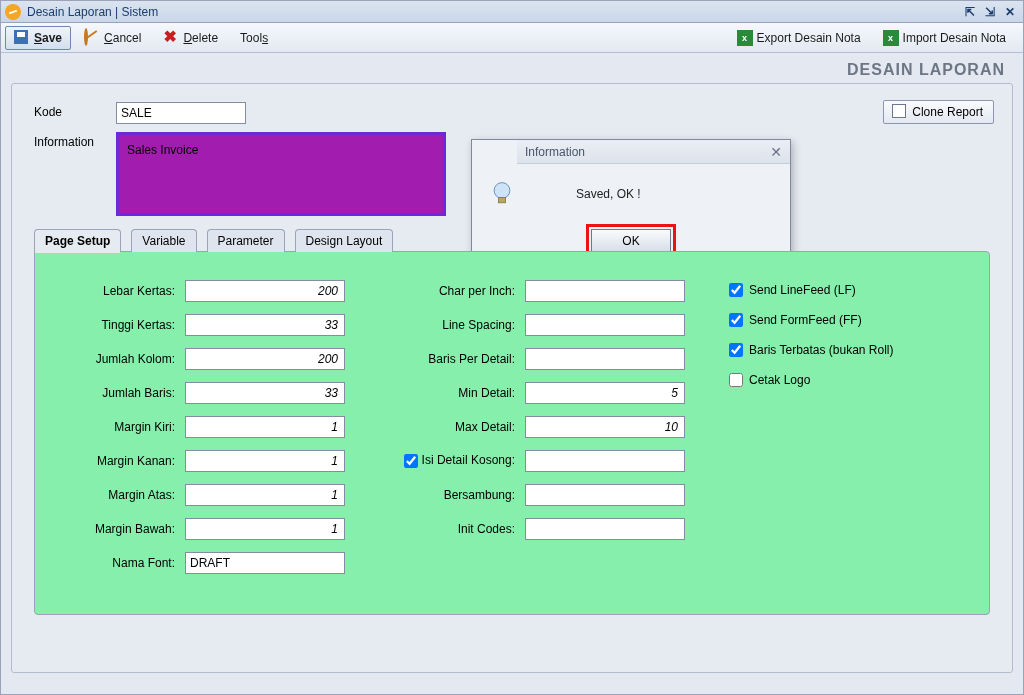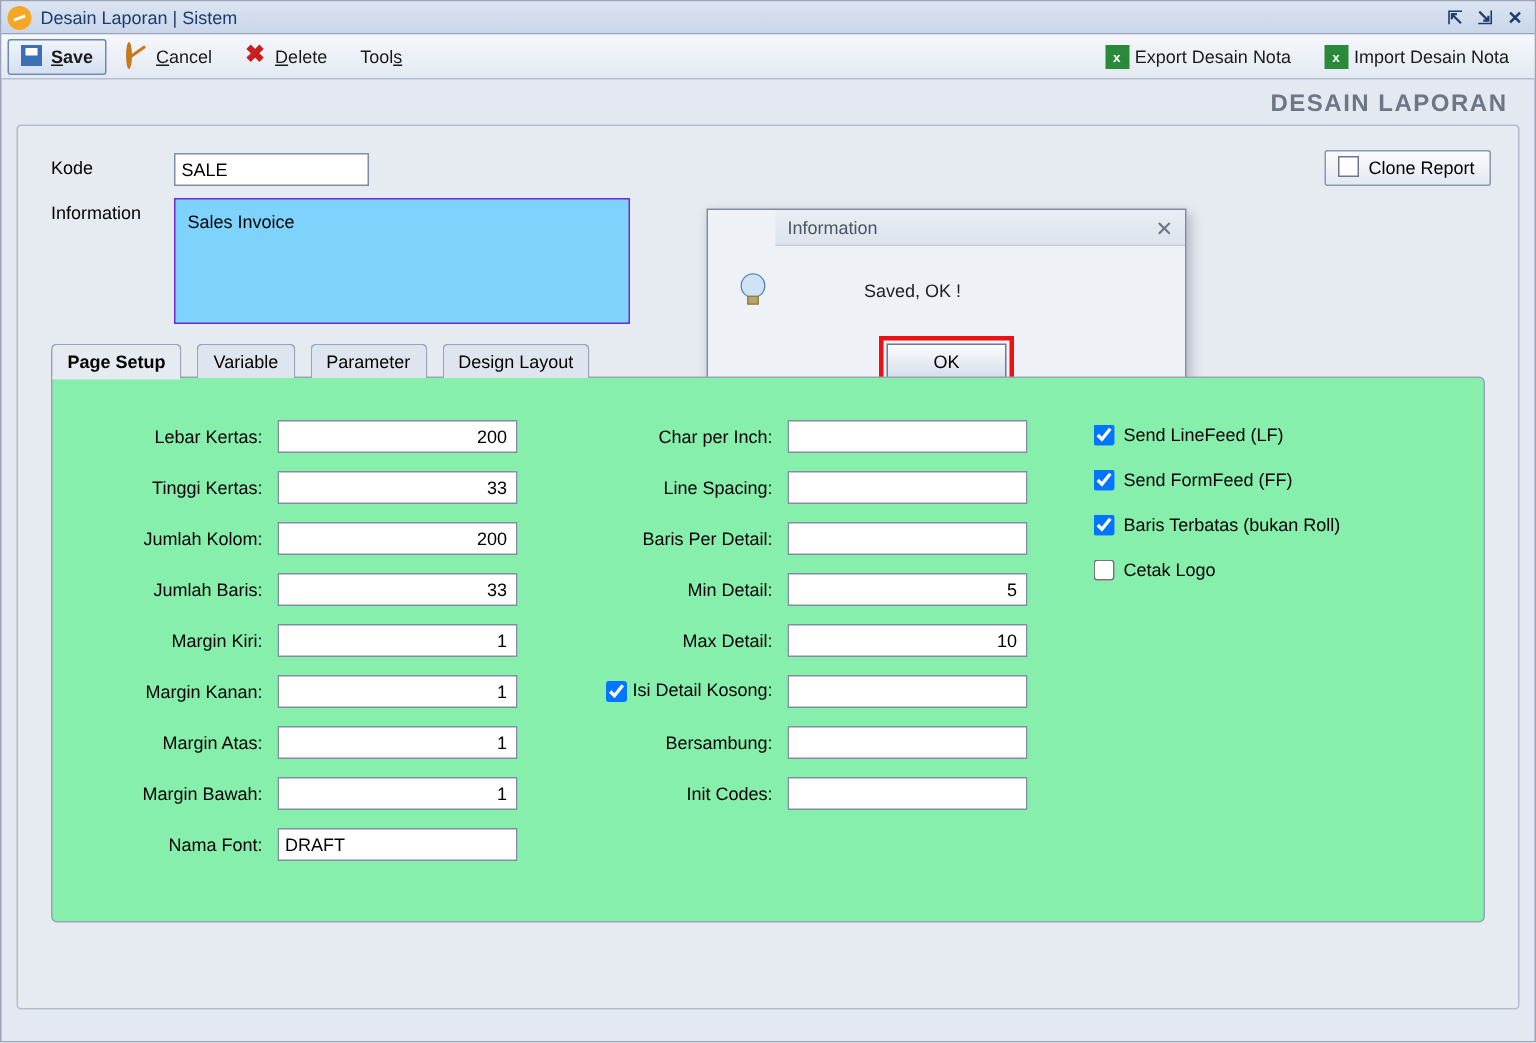--- a/index.html
+++ b/index.html
@@ -15,35 +15,35 @@
 .tbtn { display: flex; align-items: center; padding: 3px 8px; margin-right: 4px; border: 1px solid transparent; border-radius: 2px; cursor: pointer; color: #1a1a1a; }
 .tbtn .ico { width: 16px; height: 16px; margin-right: 4px; }
 .tbtn.primary { border: 1px solid #6d88b5; background: linear-gradient(#f0f4fa, #d3dff0); font-weight: bold; }
 .tbtn .ul { text-decoration: underline; }
 .right { margin-left: auto; display: flex; }
 .heading { text-align: right; padding: 8px 18px 4px; color: #6d7684; font-weight: bold; font-size: 16px; letter-spacing: 1px; }
 .panel { margin: 0 10px 10px; border: 1px solid #b3bccc; background: #e6ebf2; padding: 18px 22px; border-radius: 3px; position: relative; height: 590px; }
 .row { display: flex; align-items: flex-start; margin-bottom: 8px; }
 .row .lbl { width: 82px; text-align: left; padding-top: 3px; }
 .text-input { border: 1px solid #828da3; height: 22px; padding: 2px 4px; background: #fff; }
-.textarea { border: 1px solid #6d28d9; background: #7dd3fc; padding: 8px; width: 304px; height: 84px; resize: none; }
+.textarea { border: 3px solid #6d28d9; background: #a21caf; padding: 8px; width: 330px; height: 84px; resize: none; }
 .clone-btn { position: absolute; top: 16px; right: 18px; border: 1px solid #8c97af; background: linear-gradient(#fafbfd,#e3e8f0); padding: 4px 10px; border-radius: 2px; display: flex; align-items: center; cursor: pointer; }
 .clone-btn .sq { width: 12px; height: 12px; border: 1px solid #6b778f; margin-right: 6px; background: #fff; position: relative; }
 .clone-btn .sq::after{content:"";position:absolute;left:-3px;top:-3px;width:12px;height:12px;border:1px solid #6b778f;background:#fff;}
 .tabs { margin-top: 12px; }
 .tabrow { display: flex; align-items: flex-end; position: relative; z-index: 2; gap: 10px; }
 .tab { border: 1px solid #9aa3b8; border-bottom: none; padding: 4px 10px; margin-right: 0px; background: #dfe5ee; border-radius: 4px 4px 0 0; cursor: pointer; position: relative; top: 1px; }
 .tab.active { background: #e6ebf2; font-weight: bold; z-index: 3; }
 .tab.active::after { content:""; position:absolute; left:0; right:0; bottom:-1px; height:2px; background:#e6ebf2; }
 .tabbody { border: 1px solid #9aa3b8; background: #86efac; padding: 28px 20px; border-radius: 0 4px 4px 4px; display: flex; position: relative; z-index:1; }
 .col { display: flex; flex-direction: column; }
 .frow { display: flex; align-items: center; margin-bottom: 12px; }
 .frow .flabel { width: 120px; text-align: right; margin-right: 10px; }
 .col2 .flabel { width: 130px; }
-.num { width: 160px; text-align: right; padding-right: 6px; border: 1px solid #828da3; height: 22px; background: #fff; }
+.num { width: 160px; text-align: right; padding-right: 6px; border: 1px solid #828da3; height: 22px; background: #fff; font-style: italic; }
 .col2 .num, .col2 .txt { width: 160px; }
 .txt { border: 1px solid #828da3; height: 22px; background: #fff; padding:2px 4px; }
 .chkcol { margin-left: 40px; }
 .chkrow { display: flex; align-items: center; margin-bottom: 10px; }
 .chk { width: 14px; height: 14px; margin-right: 6px; }
 
 .dialog { position: absolute; left: 470px; top: 138px; width: 320px; background: #eef1f6; border: 1px solid #7f8aa1; box-shadow: 2px 3px 8px rgba(0,0,0,.25); }
 .dlg-title { height: 24px; display: flex; align-items: center; padding: 0 8px; background: linear-gradient(#eaeef4,#dde3ec); border-bottom: 1px solid #c4ccd9; color: #4a5568; margin-left: 45px; }
 .dlg-title .sp { flex: 1; }
 .dlg-close { cursor: pointer; color: #6a7489; font-size: 14px; }

